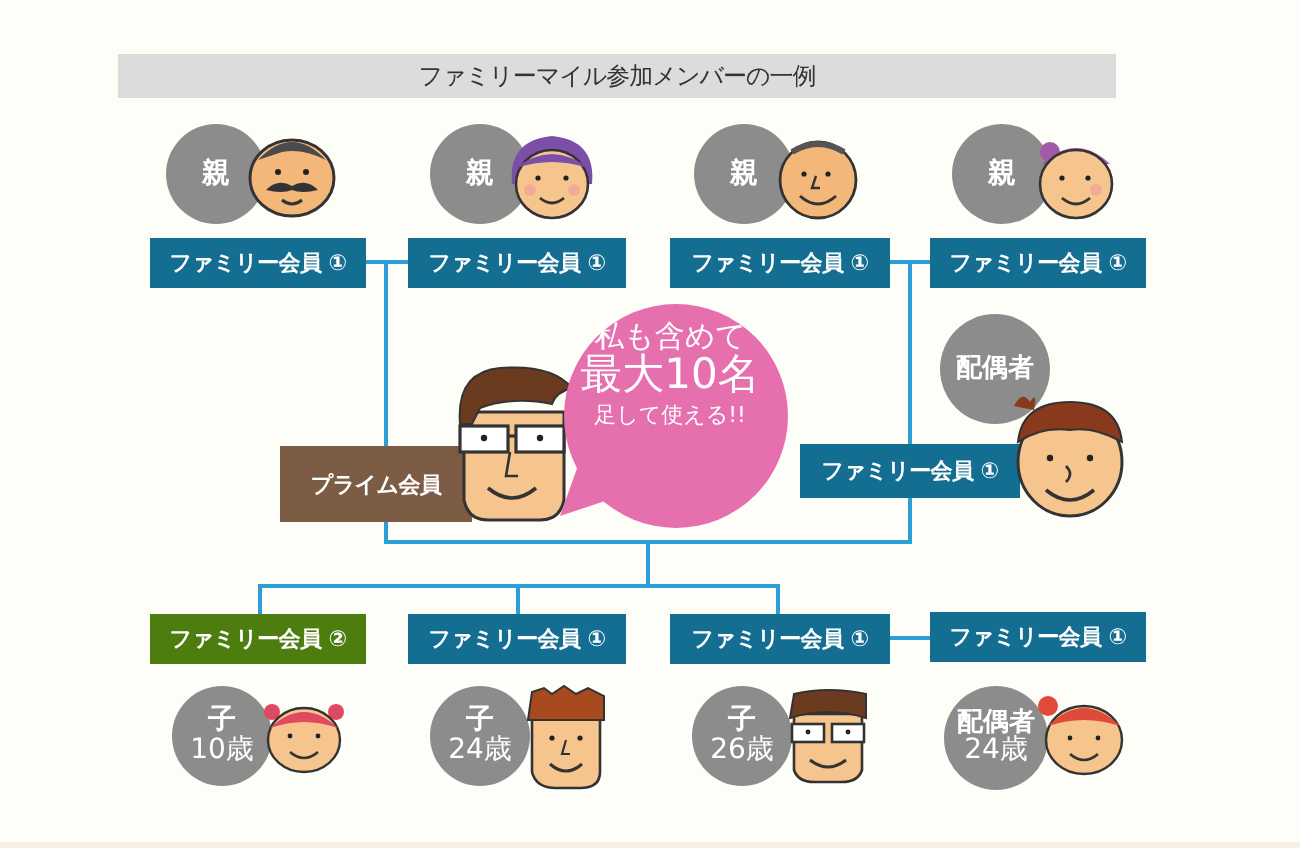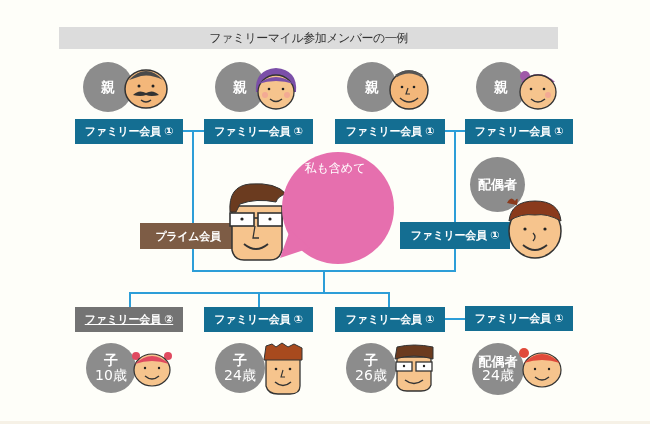--- a/index.html
+++ b/index.html
@@ -5,30 +5,30 @@
   html, body { margin:0; padding:0; }
   body { width:650px; height:424px; background:#fefef9; position:relative; overflow:hidden;
          font-family:"DejaVu Sans", sans-serif; }
   .bottom-band { position:absolute; left:0; top:421px; width:650px; height:3px; background:#f6f1e6; }
   .title-bar { position:absolute; left:59px; top:27px; width:499px; height:22px; background:#dcdcdc;
                display:flex; align-items:center; justify-content:center; font-size:12px; color:#333; letter-spacing:-0.5px; }
   .line { position:absolute; background:#2d9ed8; }
   .box { position:absolute; height:25px; color:#fff; font-size:11px; font-weight:bold;
          display:flex; align-items:center; justify-content:center; letter-spacing:-0.3px; white-space:nowrap; }
   .teal { background:#146e92; }
-  .green { background:#737373;text-decoration:underline; }
+  .green { background:#4d7c0f; }
   .brown { background:#7d5c45; }
   .circle { position:absolute; border-radius:50%; background:#8c8c8c; color:#fff; font-weight:bold;
             display:flex; flex-direction:column; align-items:center; justify-content:center; line-height:1.05; }
   .circle .big { font-size:14px; }
   .circle .small { font-size:14px; font-weight:normal; }
   .face { position:absolute; }
   .bubble { position:absolute; left:276px; top:150px; width:118px; height:118px; }
   .bubble-text { position:absolute; left:276px; top:161px; width:118px; text-align:center; color:#fff; }
-  .bubble-text .l1 { font-size:12px; line-height:14px; }
+  .bubble-text .l1 { font-size:15px; line-height:14px; }
   .bubble-text .l2 { font-size:21px; line-height:25px; }
   .bubble-text .l3 { font-size:11px; line-height:15px; }
 </style>
 </head>
 <body>
 
 <div class="bottom-band"></div>
 
 <div class="title-bar">ファミリーマイル参加メンバーの一例</div>
 
@@ -92,39 +92,41 @@
   <circle cx="10" cy="10" r="5" fill="#a05aa8"></circle>
   <path d="M6 16 Q23 0 40 16 Z" fill="#a05aa8"></path>
   <ellipse cx="23" cy="26" rx="18" ry="17" fill="#f6c48d" stroke="#333" stroke-width="1.3"></ellipse>
   <circle cx="16" cy="23" r="1.3" fill="#222"></circle>
     <circle cx="29" cy="23" r="1.3" fill="#222"></circle>
   <circle cx="33" cy="29" r="3" fill="#f29a9a" opacity="0.6"></circle>
   <path d="M16 33 Q23 39 30 33" stroke="#333" stroke-width="1.4" fill="none"></path>
 </svg>
 <div class="box teal" style="left:465px;top:119px;width:108px;">ファミリー会員 ①</div>
 
-<div class="box brown" style="left:140px;top:223px;width:96px;height:26px;">プライム会員</div>
+<div class="box brown" style="left:140px;top:223px;width:96px;height:38px;">プライム会員</div>
 <svg class="face" style="left:226px;top:182px;" width="62" height="82" viewBox="0 0 62 82">
   <path d="M6 24 L6 68 Q8 78 18 78 L44 78 Q54 78 56 68 L56 24 Z" fill="#f6c48d" stroke="#333" stroke-width="1.5"></path>
   <path d="M4 30 Q2 4 24 2 Q50 0 60 12 Q52 14 50 20 Q30 16 14 22 L10 30 Z" fill="#6b3b1f" stroke="#333" stroke-width="1"></path>
   <rect x="4" y="31" width="24" height="13" fill="#fff" stroke="#333" stroke-width="1.6"></rect>
   <rect x="32" y="31" width="24" height="13" fill="#fff" stroke="#333" stroke-width="1.6"></rect>
   <line x1="28" y1="36" x2="32" y2="36" stroke="#333" stroke-width="1.6"></line>
   <circle cx="16" cy="37" r="1.6" fill="#222"></circle>
     <circle cx="44" cy="37" r="1.6" fill="#222"></circle>
   <path d="M29 44 L27 56 L33 56" stroke="#333" stroke-width="1.3" fill="none"></path>
   <path d="M18 62 Q30 72 42 62" stroke="#333" stroke-width="1.8" fill="none"></path>
 </svg>
 
 <svg class="bubble" viewBox="0 0 118 118" width="118" height="118">
   <circle cx="62" cy="58" r="56" fill="#e66fae"></circle>
   <path d="M14 80 L4 108 L34 98 Z" fill="#e66fae"></path>
 </svg>
 <div class="bubble-text">
   <div class="l1">私も含めて</div>
+  <div class="l2">最大10名</div>
+  <div class="l3">足して使える!!</div>
 </div>
 
 <div class="circle" style="left:470px;top:157px;width:55px;height:55px;">
     <span class="big" style="font-size:13px;">配偶者</span>
   </div>
 <div class="box teal" style="left:400px;top:222px;width:110px;height:27px;">ファミリー会員 ①</div>
 <svg class="face" style="left:503px;top:195px;" width="64" height="66" viewBox="0 0 64 66">
   <ellipse cx="32" cy="36" rx="26" ry="27" fill="#f6c48d" stroke="#333" stroke-width="1.5"></ellipse>
   <path d="M6 26 Q8 6 32 6 Q56 6 58 26 Q44 18 32 20 Q18 18 6 26 Z" fill="#8a3a1c" stroke="#333" stroke-width="1"></path>
   <path d="M4 8 Q8 0 12 6 Q16 0 14 10 Z" fill="#8a3a1c"></path>

